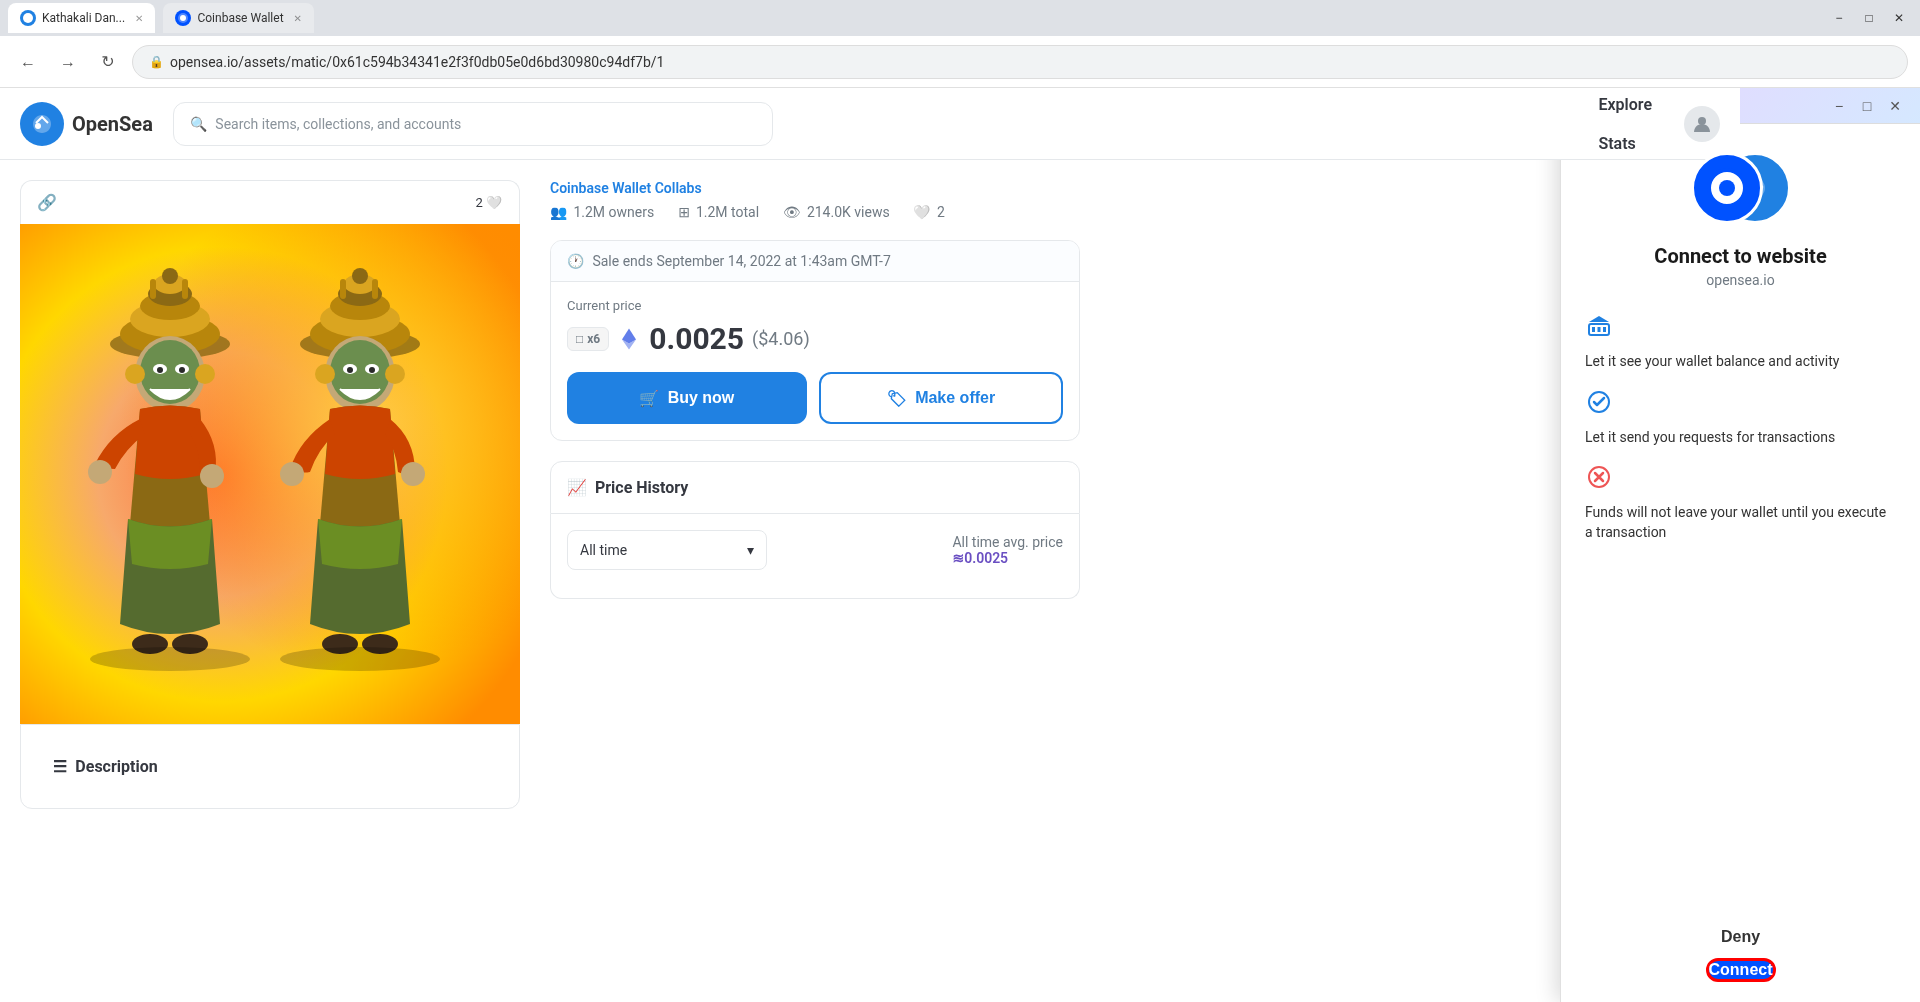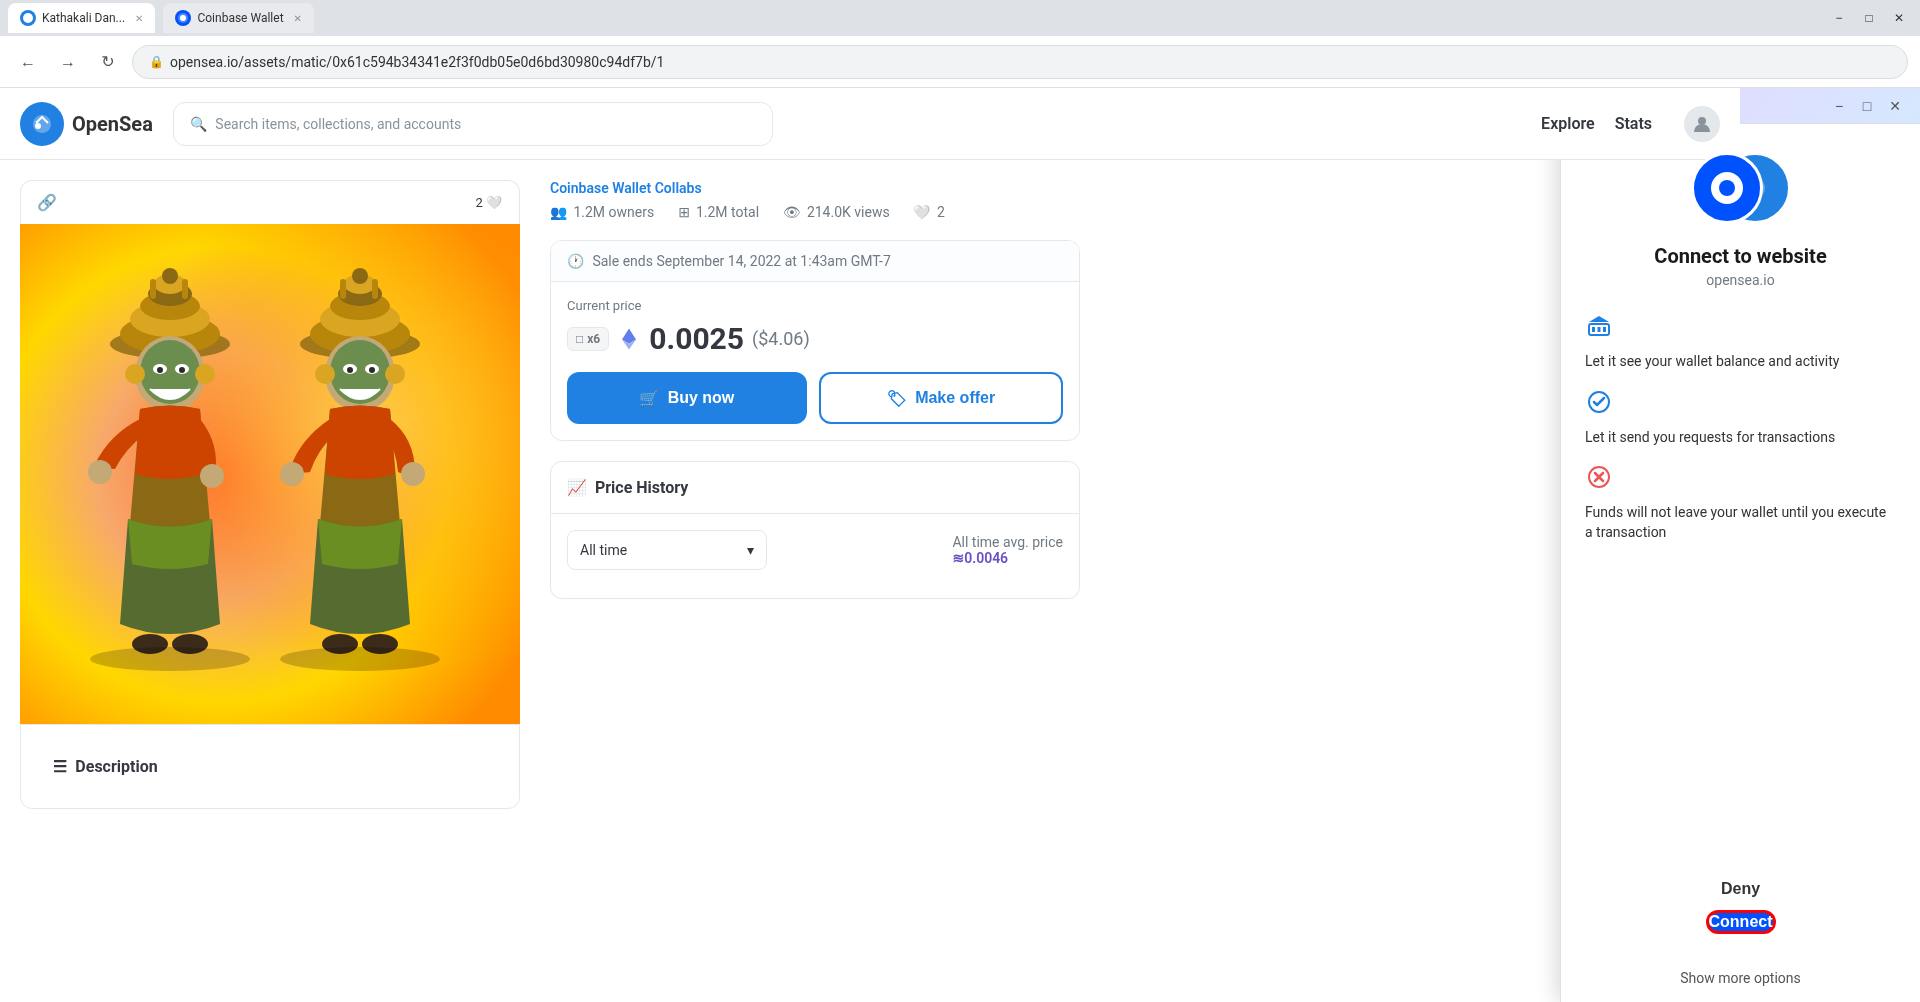--- a/index.html
+++ b/index.html
@@ -172,20 +172,21 @@
       display: flex;
       align-items: center;
       gap: 8px;
       color: #8a939b;
       background: white;
     }
     .opensea-nav-links {
       display: flex;
       gap: 20px;
       margin-left: auto;
+      flex-direction: column;
     }
     .nav-link {
       font-size: 16px;
       font-weight: 600;
       color: #353840;
       cursor: pointer;
     }
     .account-icon {
       width: 36px;
       height: 36px;
@@ -898,21 +899,21 @@
             </div>
             <div class="price-history-content">
               <div class="time-filter">
                 <div class="time-select">
                   <span>All time</span>
                   <span>▾</span>
                 </div>
                 <div class="avg-price">
                   <span>All time avg. price</span>
                   <br>
-                  <span class="eth-symbol" style="color:#6a4fc2;font-weight:600;">≋0.0046</span>
+                  <span class="eth-symbol" style="color:#6a4fc2;font-weight:600;">≋0.0025</span>
                 </div>
               </div>
             </div>
           </div>
         </div>
       </div>
     </div>
   </div>
 
   <div class="right-sidebar">
@@ -1008,16 +1009,15 @@
           <span class="perm-text">Funds will not leave your wallet until you execute a transaction</span>
         </div>
       </div>
 
       <div class="popup-actions">
         <button class="deny-btn">Deny</button>
         <button class="connect-btn">Connect</button>
       </div>
     </div>
 
-    <div class="show-more-options">Show more options</div>
   </div>
 
 </div>
 
 </body></html>

